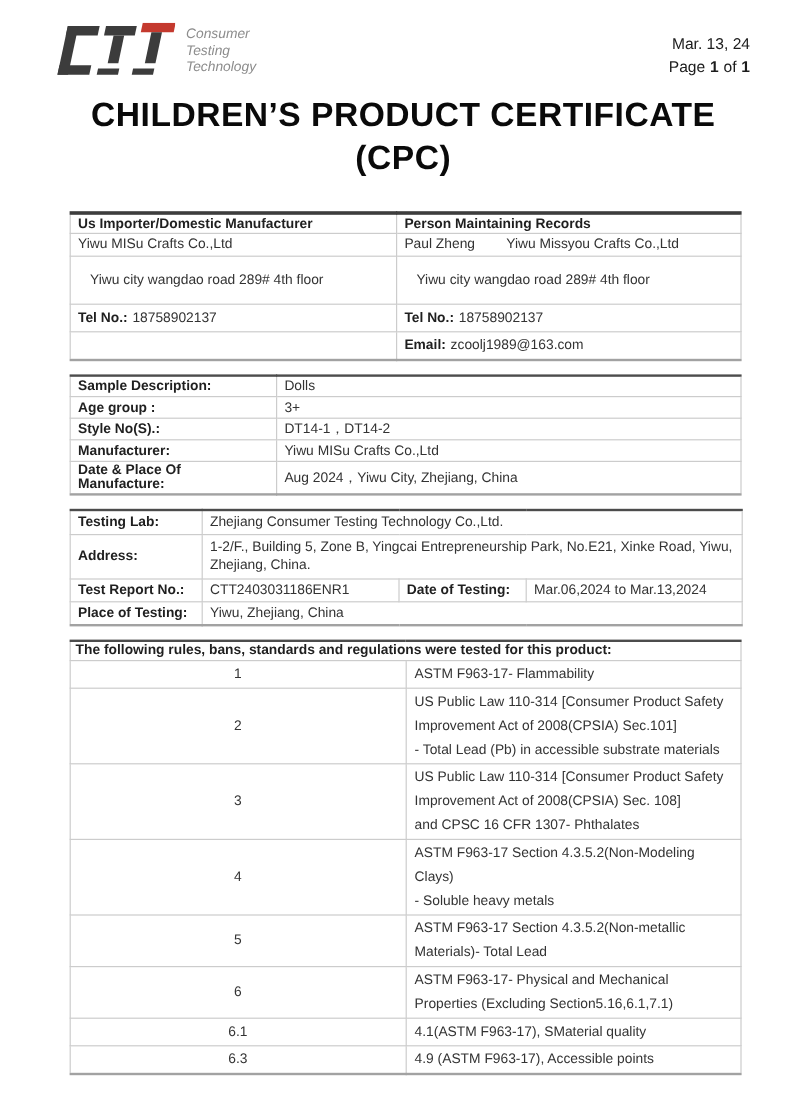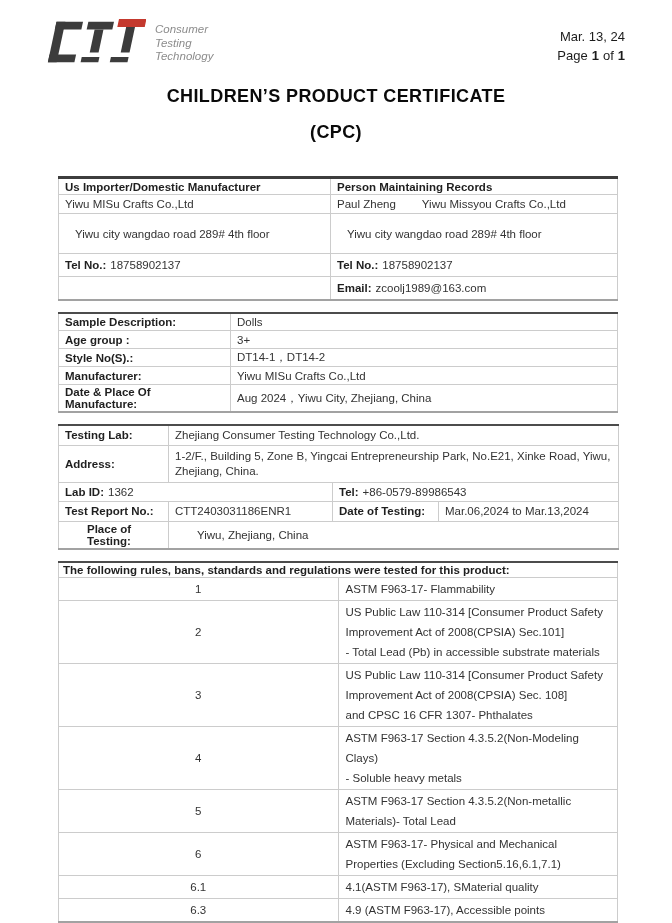--- a/index.html
+++ b/index.html
@@ -13,21 +13,21 @@
   .header { display:flex; justify-content:space-between; align-items:center;
             padding:19px 47px 0 46px; }
   .logo-wrap { display:flex; gap:9px; align-items:flex-start; }
   .logo-mark { display:block; }
   .tagline { font-style:italic; color:#8c8c8c; font-size:11.5px; line-height:13.5px; padding-top:4px; }
   .meta { text-align:right; font-size:13px; color:#1c1c1c; line-height:19px; padding-top:7px; }
   .meta .b { font-weight:bold; }
 
   
   .title { text-align:center; margin-top:13px; }
-  .title div { font-weight:bold; font-size:18px; letter-spacing:.4px; color:#0a0a0a; line-height:36px; }
+  .title div { font-weight:bold; font-size:28px; letter-spacing:.4px; color:#0a0a0a; line-height:36px; }
 
   
   .doc { width:560px; margin-left:58px; margin-top:26px; }
   table { border-collapse:collapse; width:560px; font-size:11.5px; color:#333;
           table-layout:fixed; margin-bottom:11px; }
   td { border:1px solid #cccccc; padding:1px 6px; vertical-align:middle; overflow:hidden;margin-top:38px; }
   table { border:1px solid #b5b5b5; border-top:2px solid #4c4c4c; border-bottom:2px solid #a2a2a2; }
   .t1 { border-top:3px solid #3d3d3d; }
   .lb { font-weight:bold; color:#1f1f1f; }
   .gap-r { margin-right:26px; }
@@ -167,28 +167,20 @@
     <tbody>
         <tr>
       <td class="lb">Testing Lab:</td>
       <td colspan="3">Zhejiang Consumer Testing Technology Co.,Ltd.</td>
     </tr>
     <tr>
       <td class="lb">Address:</td>
       <td colspan="3" class="addr">1-2/F., Building 5, Zone B, Yingcai Entrepreneurship Park, No.E21, Xinke Road, Yiwu, Zhejiang, China.</td>
     </tr>
     <tr>
-      <td colspan="2">
-        <span class="lb sp">Lab ID:</span><span>1362</span>
-      </td>
-      <td colspan="2">
-        <span class="lb sp">Tel:</span><span>+86-0579-89986543</span>
-      </td>
-    </tr>
-    <tr>
       <td class="lb">Test Report No.:</td>
       <td>CTT2403031186ENR1</td>
       <td class="lb">Date of Testing:</td>
       <td>Mar.06,2024 to Mar.13,2024</td>
     </tr>
     <tr>
       <td class="lb">Place of Testing:</td>
       <td colspan="3">Yiwu, Zhejiang, China</td>
     </tr>
   </tbody>

